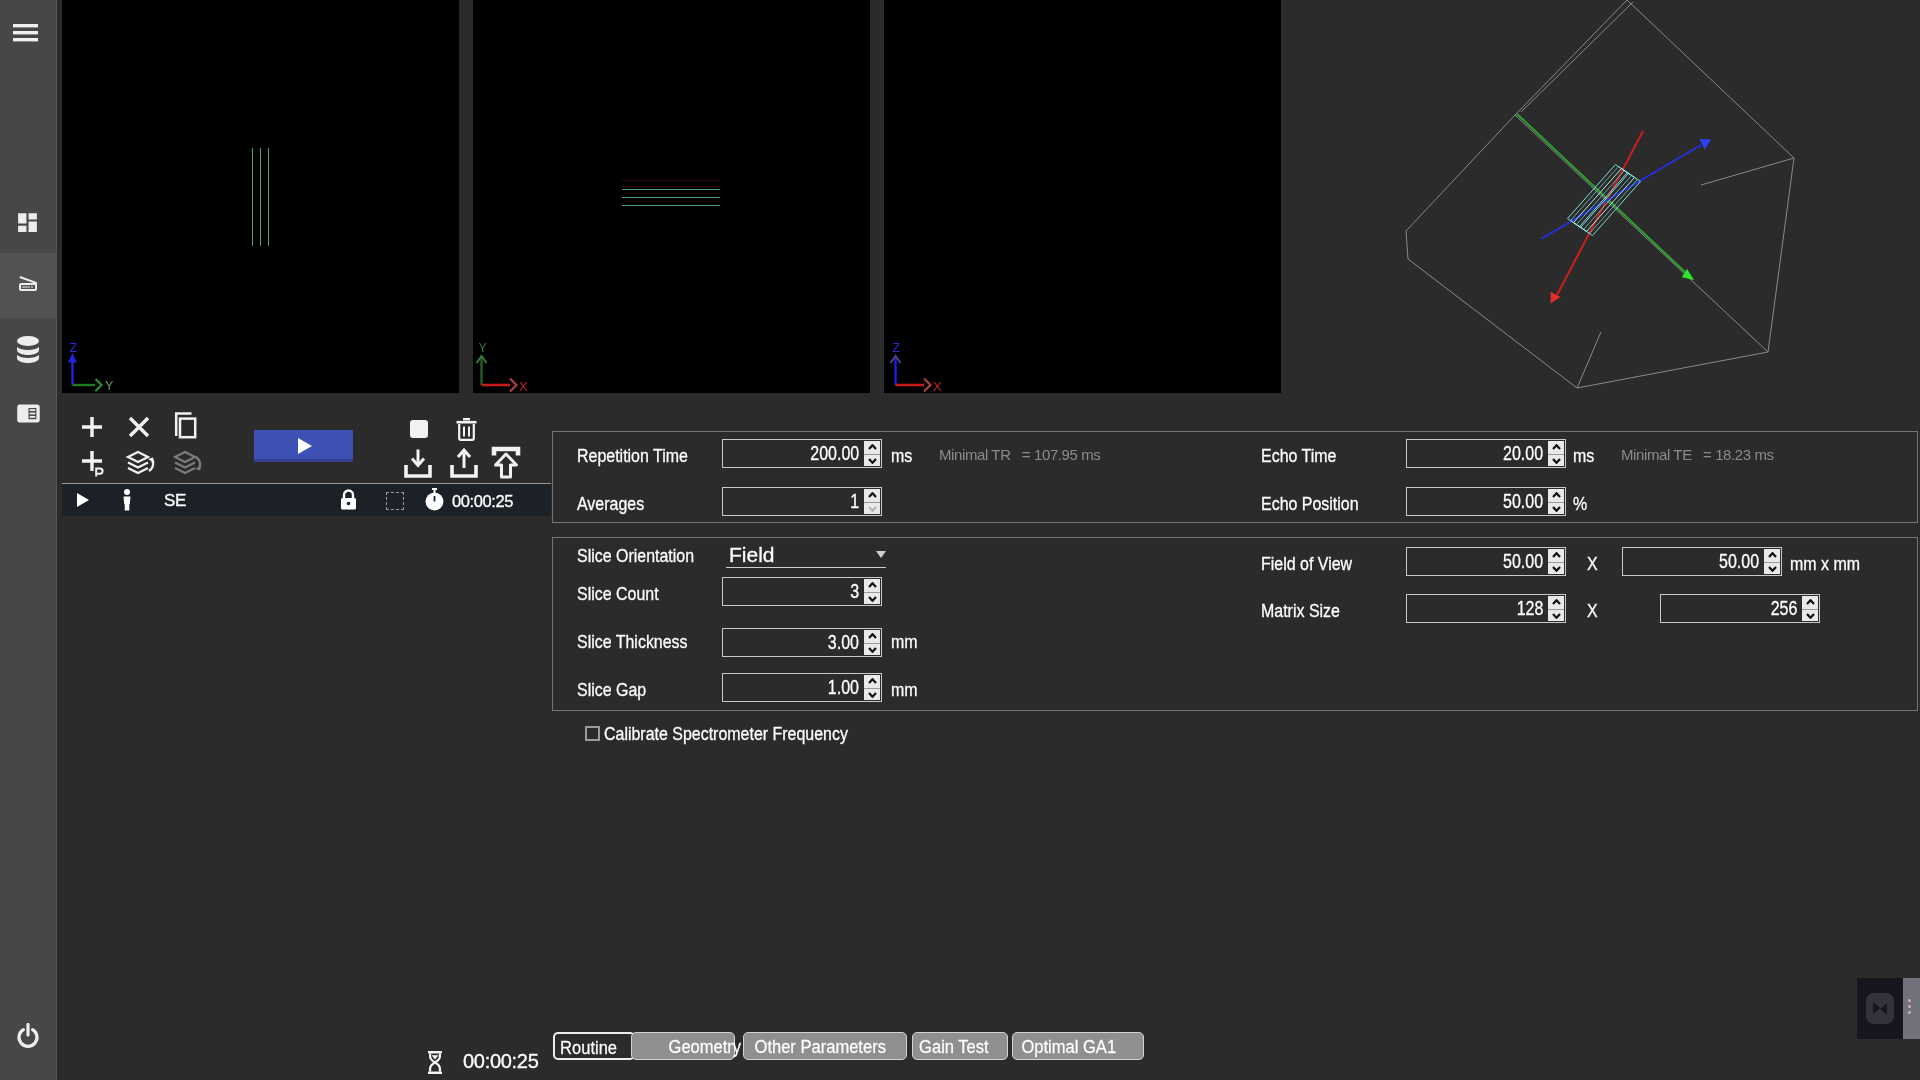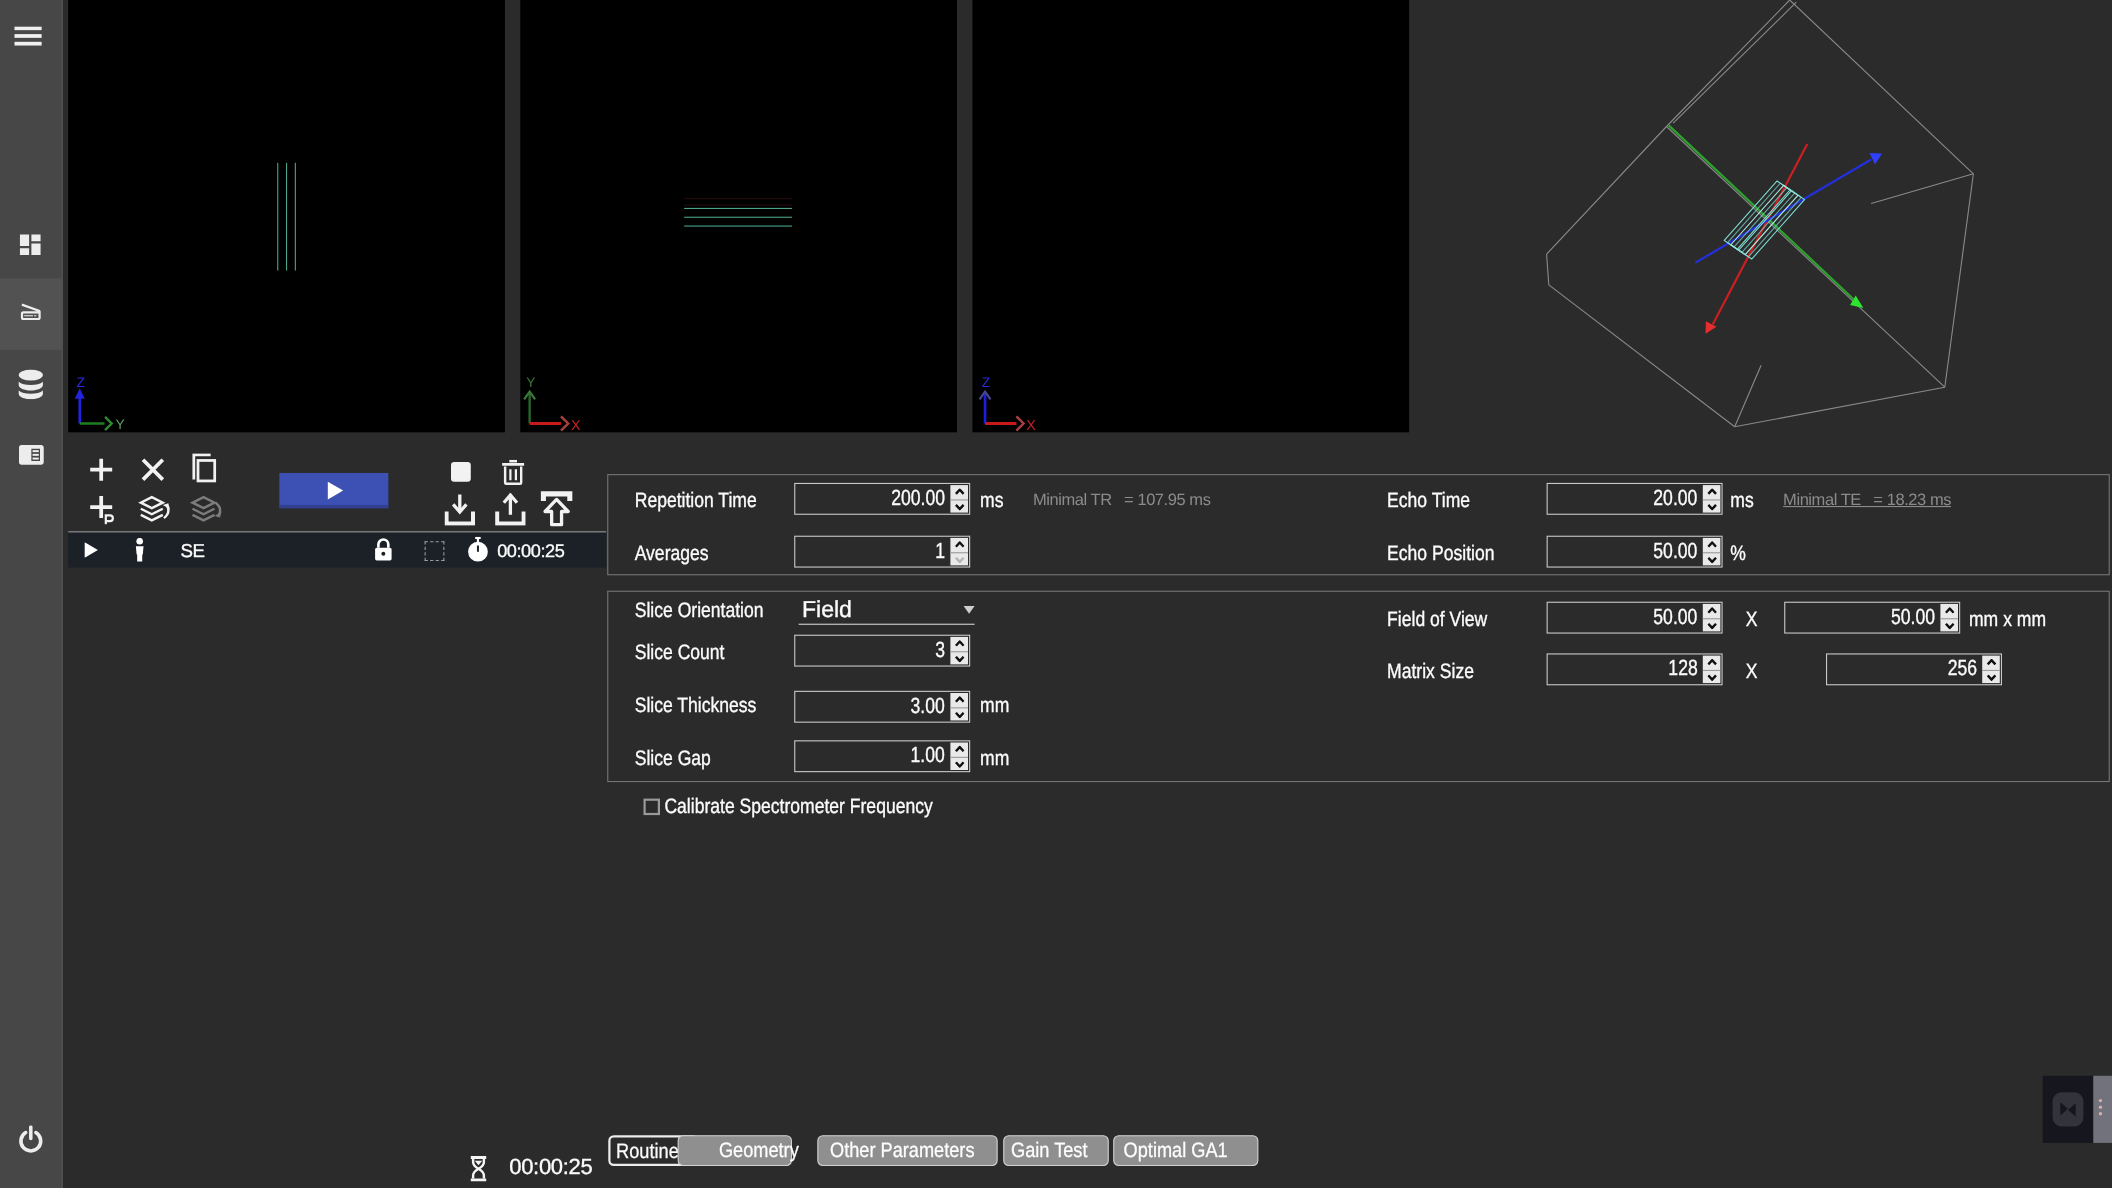--- a/index.html
+++ b/index.html
@@ -271,21 +271,21 @@
           </svg>
         </div>
         <div class="sb dn">
           <svg width="9" height="6">
             <path d="M1 1 L4.5 4.8 L8 1" fill="none" stroke="#111" stroke-width="2.2"></path>
           </svg>
         </div>
       </div>
 </div>
 <div class="lbl flb" style="left:1573px;top:445px;">ms</div>
-<div class="glbl" style="left:1621px;top:446px;text-decoration:underline;">Minimal TE&nbsp;&nbsp;&nbsp;= 18.23 ms</div>
+<div class="glbl" style="left:1621px;top:446px;">Minimal TE&nbsp;&nbsp;&nbsp;= 18.23 ms</div>
 
 <div class="lbl flb" style="left:1261px;top:493px;">Echo Position</div>
 <div class="inp" style="left:1406px;top:487px;">
       <span class="v vv">50.00</span>
   <div class="spin">
         <div class="sb up">
           <svg width="9" height="6">
             <path d="M1 5 L4.5 1.2 L8 5" fill="none" stroke="#111" stroke-width="2.2"></path>
           </svg>
         </div>
@@ -429,21 +429,21 @@
 <svg class="abs" style="left:427px;top:1051px;" width="16" height="23" viewBox="0 0 16 23">
 <path d="M1 1.3 H15 M1 21.7 H15" stroke="#f5f5f5" stroke-width="2.6" fill="none"></path>
 <path d="M3.1 2.6 V5.5 Q3.1 8.6 8 11.5 Q3.1 14.4 3.1 17.5 V20.4 M12.9 2.6 V5.5 Q12.9 8.6 8 11.5 Q12.9 14.4 12.9 17.5 V20.4" fill="none" stroke="#f5f5f5" stroke-width="2.2"></path>
 <path d="M4.6 4.2 H11.4 L8 8.4 Z" fill="#f5f5f5"></path>
 </svg>
 <div class="lbl" style="left:463px;top:1050px;font-size:20px;letter-spacing:-0.3px;">00:00:25</div>
 
 <div class="tab on" style="left:553px;width:82px;">
       <span>Routine</span>
     </div>
-<div class="tab off" style="left:616px;width:104px;padding-left:32px;">
+<div class="tab off" style="left:631px;width:104px;padding-left:32px;">
       <span>Geometry</span>
     </div>
 <div class="tab off" style="left:743px;width:164px;">
       <span>Other Parameters</span>
     </div>
 <div class="tab off" style="left:912px;width:96px;">
       <span>Gain Test</span>
     </div>
 <div class="tab off" style="left:1012px;width:132px;">
       <span>Optimal GA1</span>

